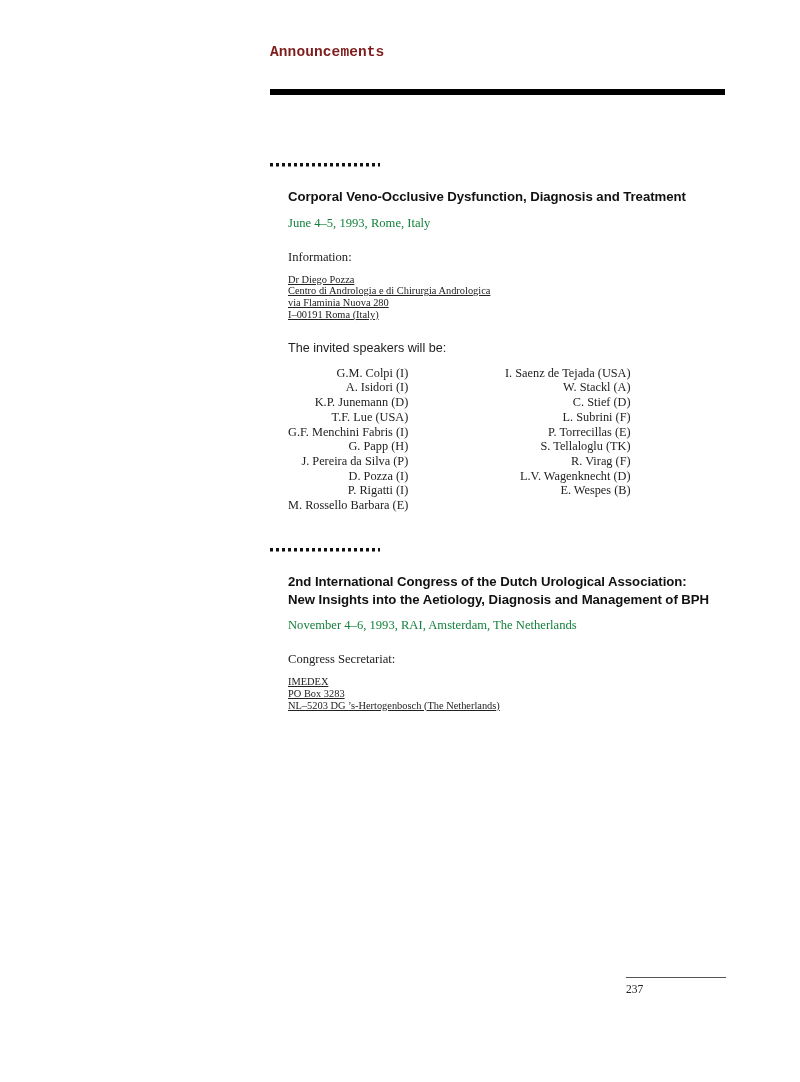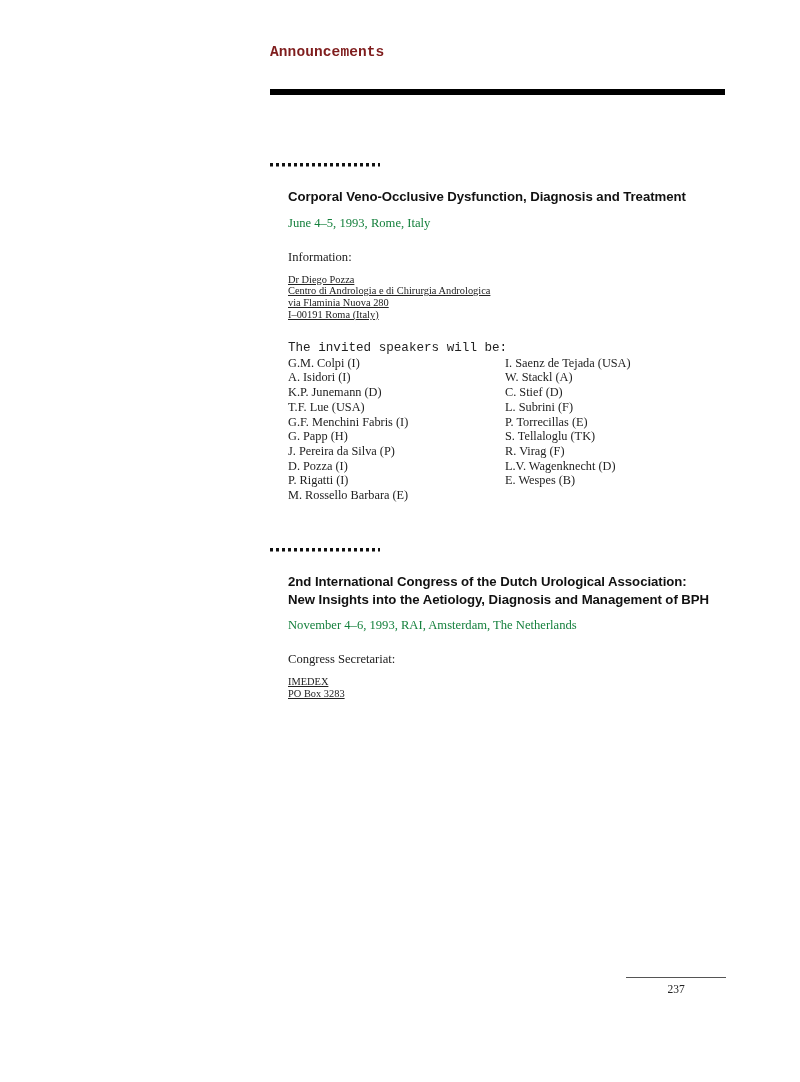--- a/index.html
+++ b/index.html
@@ -89,32 +89,33 @@
     font-family: "Liberation Serif", serif;
     font-size: 10.4px;
     line-height: 11.8px;
     margin-top: 9px;
     color: #222;
     text-decoration: underline;
   }
   .addr div { white-space: nowrap; }
 
   .speakers-intro {
-    font-family: Liberation Mono, monospace;
+    font-family: Liberation Sans, sans-serif;
     font-size: 12.6px;
     line-height: 16px;
     margin-top: 19px;
     color: #222;
   }
 
   
   .speakers {
-    margin-top: 0;
+    margin-top: 10px;
     position: relative;
     height: 150px;
+    text-align: right;
   }
   .spk-col {
     position: absolute;
     top: 0;
     font-family: "Liberation Serif", serif;
     font-size: 12.3px;
     line-height: 14.7px;
     color: #222;
   }
   .spk-col.left  { left: 0px; }
@@ -128,21 +129,21 @@
     top: 977px;
     width: 100px;
     height: 1px;
     background: #555;
   }
   .folio {
     position: absolute;
     left: 626px;
     top: 983px;
     width: 100px;
-    text-align: center;
+    text-align: left;
     font-family: "Liberation Serif", serif;
     font-size: 11.5px;
     color: #222;
   }
 </style>
 </head>
 <body>
 
 <div class="page">
 
@@ -201,19 +202,20 @@
     <div class="sect-title">2nd International Congress of the Dutch Urological Association:</div>
     <div class="sect-title">New Insights into the Aetiology, Diagnosis and Management of BPH</div>
 
     <div class="sect-date">November 4–6, 1993, RAI, Amsterdam, The Netherlands</div>
 
     <div class="sect-label">Congress Secretariat:</div>
 
     <div class="addr">
       <div>IMEDEX</div>
       <div>PO Box 3283</div>
+      <div>NL–5203 DG ’s-Hertogenbosch (The Netherlands)</div>
     </div>
   </div>
 
   <div class="footer-rule"></div>
   <div class="folio">237</div>
 
 </div>
 
 </body></html>

